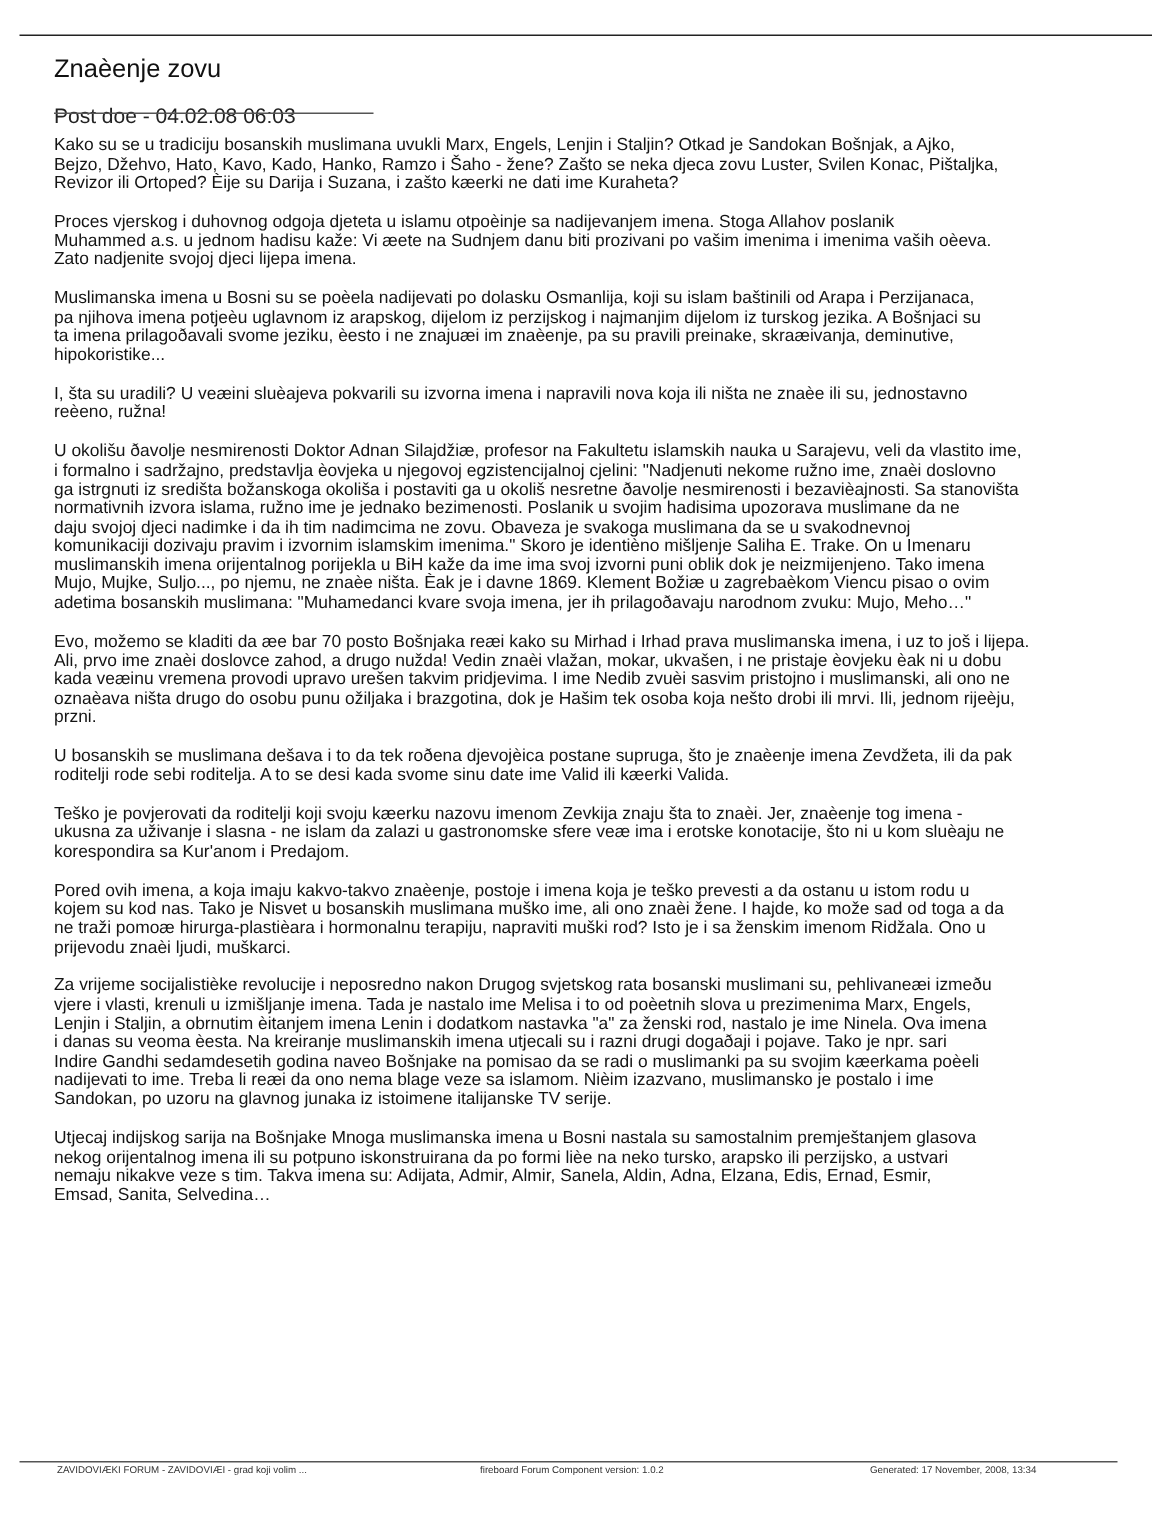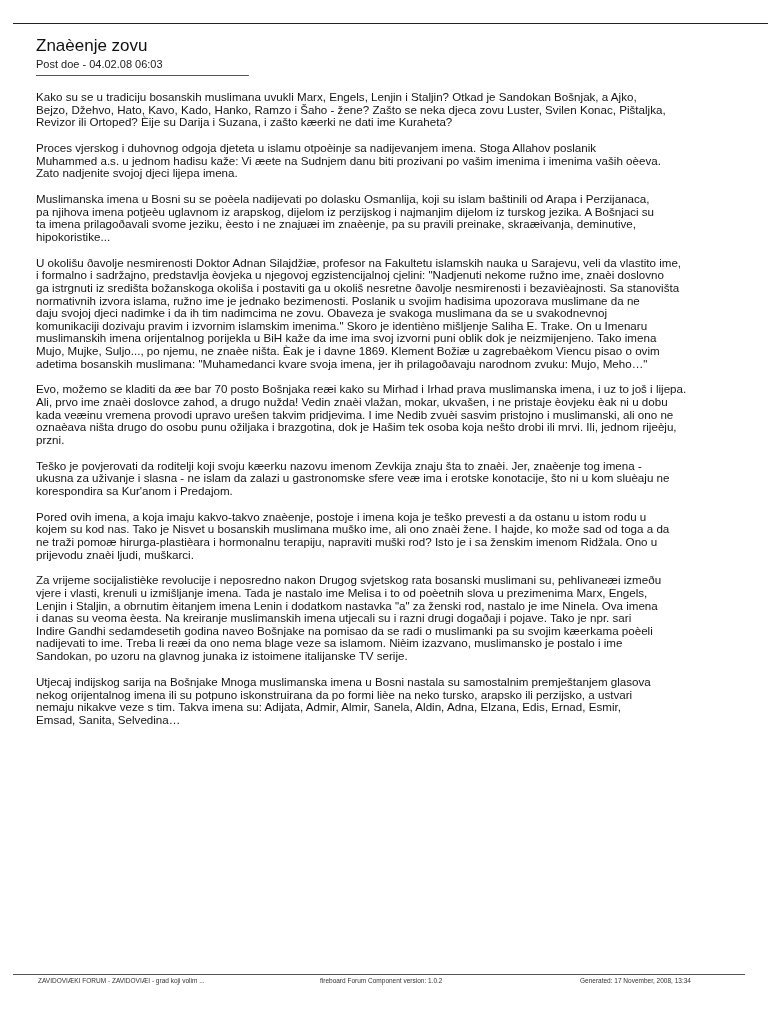--- a/index.html
+++ b/index.html
@@ -2,21 +2,21 @@
 <html><head>
   <meta charset="utf-8">
   <style>
     html, body { margin: 0; padding: 0; background: #ffffff; }
     body { width: 768px; height: 1024px; position: relative; overflow: hidden;
            font-family: "Liberation Sans", "DejaVu Sans", sans-serif; color: #111111; }
     .top-rule { position: absolute; left: 13px; top: 23px; width: 755px; height: 0;
                 border-top: 1.5px solid #222222; }
     .header { position: absolute; left: 36px; top: 37px; }
     .title { font-size: 17px; line-height: 18px; margin: 0; font-weight: normal; color: #111; }
-    .meta { font-size: 11px; line-height: 10px; margin-top: 4px; color: #222; }
+    .meta { font-size: 14px; line-height: 10px; margin-top: 17px; color: #222; }
     .short-rule { position: absolute; left: 36px; top: 75px; width: 213px; height: 0;
                   border-top: 1px solid #555555; }
     .content { position: absolute; left: 36px; top: 91px; width: 732px; }
     .para { font-size: 11.6px; line-height: 12.6px; margin: 0 0 13.3px 0; white-space: pre-line;
             color: #141414; }
     .footer-rule { position: absolute; left: 13px; top: 974px; width: 732px; height: 0;
                    border-top: 1.5px solid #555555; }
     .footer { position: absolute; top: 977px; font-size: 6.5px; color: #333333; white-space: nowrap; }
     .footer.left { left: 38px; }
     .footer.mid { left: 320px; }
@@ -38,34 +38,38 @@
   <p class="para">Kako su se u tradiciju bosanskih muslimana uvukli Marx, Engels, Lenjin i Staljin? Otkad je Sandokan Bošnjak, a Ajko,
 Bejzo, Džehvo, Hato, Kavo, Kado, Hanko, Ramzo i Šaho - žene? Zašto se neka djeca zovu Luster, Svilen Konac, Pištaljka,
 Revizor ili Ortoped? Èije su Darija i Suzana, i zašto kæerki ne dati ime Kuraheta?</p>
   <p class="para">Proces vjerskog i duhovnog odgoja djeteta u islamu otpoèinje sa nadijevanjem imena. Stoga Allahov poslanik
 Muhammed a.s. u jednom hadisu kaže: Vi æete na Sudnjem danu biti prozivani po vašim imenima i imenima vaših oèeva.
 Zato nadjenite svojoj djeci lijepa imena.</p>
   <p class="para">Muslimanska imena u Bosni su se poèela nadijevati po dolasku Osmanlija, koji su islam baštinili od Arapa i Perzijanaca,
 pa njihova imena potjeèu uglavnom iz arapskog, dijelom iz perzijskog i najmanjim dijelom iz turskog jezika. A Bošnjaci su
 ta imena prilagoðavali svome jeziku, èesto i ne znajuæi im znaèenje, pa su pravili preinake, skraæivanja, deminutive,
 hipokoristike...</p>
+  <p class="para">I, šta su uradili? U veæini sluèajeva pokvarili su izvorna imena i napravili nova koja ili ništa ne znaèe ili su, jednostavno
+reèeno, ružna!</p>
   <p class="para">U okolišu ðavolje nesmirenosti Doktor Adnan Silajdžiæ, profesor na Fakultetu islamskih nauka u Sarajevu, veli da vlastito ime,
 i formalno i sadržajno, predstavlja èovjeka u njegovoj egzistencijalnoj cjelini: "Nadjenuti nekome ružno ime, znaèi doslovno
 ga istrgnuti iz središta božanskoga okoliša i postaviti ga u okoliš nesretne ðavolje nesmirenosti i bezavièajnosti. Sa stanovišta
 normativnih izvora islama, ružno ime je jednako bezimenosti. Poslanik u svojim hadisima upozorava muslimane da ne
 daju svojoj djeci nadimke i da ih tim nadimcima ne zovu. Obaveza je svakoga muslimana da se u svakodnevnoj
 komunikaciji dozivaju pravim i izvornim islamskim imenima." Skoro je identièno mišljenje Saliha E. Trake. On u Imenaru
 muslimanskih imena orijentalnog porijekla u BiH kaže da ime ima svoj izvorni puni oblik dok je neizmijenjeno. Tako imena
 Mujo, Mujke, Suljo..., po njemu, ne znaèe ništa. Èak je i davne 1869. Klement Božiæ u zagrebaèkom Viencu pisao o ovim
 adetima bosanskih muslimana: "Muhamedanci kvare svoja imena, jer ih prilagoðavaju narodnom zvuku: Mujo, Meho…"</p>
   <p class="para">Evo, možemo se kladiti da æe bar 70 posto Bošnjaka reæi kako su Mirhad i Irhad prava muslimanska imena, i uz to još i lijepa.
 Ali, prvo ime znaèi doslovce zahod, a drugo nužda! Vedin znaèi vlažan, mokar, ukvašen, i ne pristaje èovjeku èak ni u dobu
 kada veæinu vremena provodi upravo urešen takvim pridjevima. I ime Nedib zvuèi sasvim pristojno i muslimanski, ali ono ne
 oznaèava ništa drugo do osobu punu ožiljaka i brazgotina, dok je Hašim tek osoba koja nešto drobi ili mrvi. Ili, jednom rijeèju,
 przni.</p>
+  <p class="para">U bosanskih se muslimana dešava i to da tek roðena djevojèica postane supruga, što je znaèenje imena Zevdžeta, ili da pak
+roditelji rode sebi roditelja. A to se desi kada svome sinu date ime Valid ili kæerki Valida.</p>
   <p class="para">Teško je povjerovati da roditelji koji svoju kæerku nazovu imenom Zevkija znaju šta to znaèi. Jer, znaèenje tog imena -
 ukusna za uživanje i slasna - ne islam da zalazi u gastronomske sfere veæ ima i erotske konotacije, što ni u kom sluèaju ne
 korespondira sa Kur'anom i Predajom.</p>
   <p class="para">Pored ovih imena, a koja imaju kakvo-takvo znaèenje, postoje i imena koja je teško prevesti a da ostanu u istom rodu u
 kojem su kod nas. Tako je Nisvet u bosanskih muslimana muško ime, ali ono znaèi žene. I hajde, ko može sad od toga a da
 ne traži pomoæ hirurga-plastièara i hormonalnu terapiju, napraviti muški rod? Isto je i sa ženskim imenom Ridžala. Ono u
 prijevodu znaèi ljudi, muškarci.</p>
   <p class="para">Za vrijeme socijalistièke revolucije i neposredno nakon Drugog svjetskog rata bosanski muslimani su, pehlivaneæi izmeðu
 vjere i vlasti, krenuli u izmišljanje imena. Tada je nastalo ime Melisa i to od poèetnih slova u prezimenima Marx, Engels,
 Lenjin i Staljin, a obrnutim èitanjem imena Lenin i dodatkom nastavka "a" za ženski rod, nastalo je ime Ninela. Ova imena

